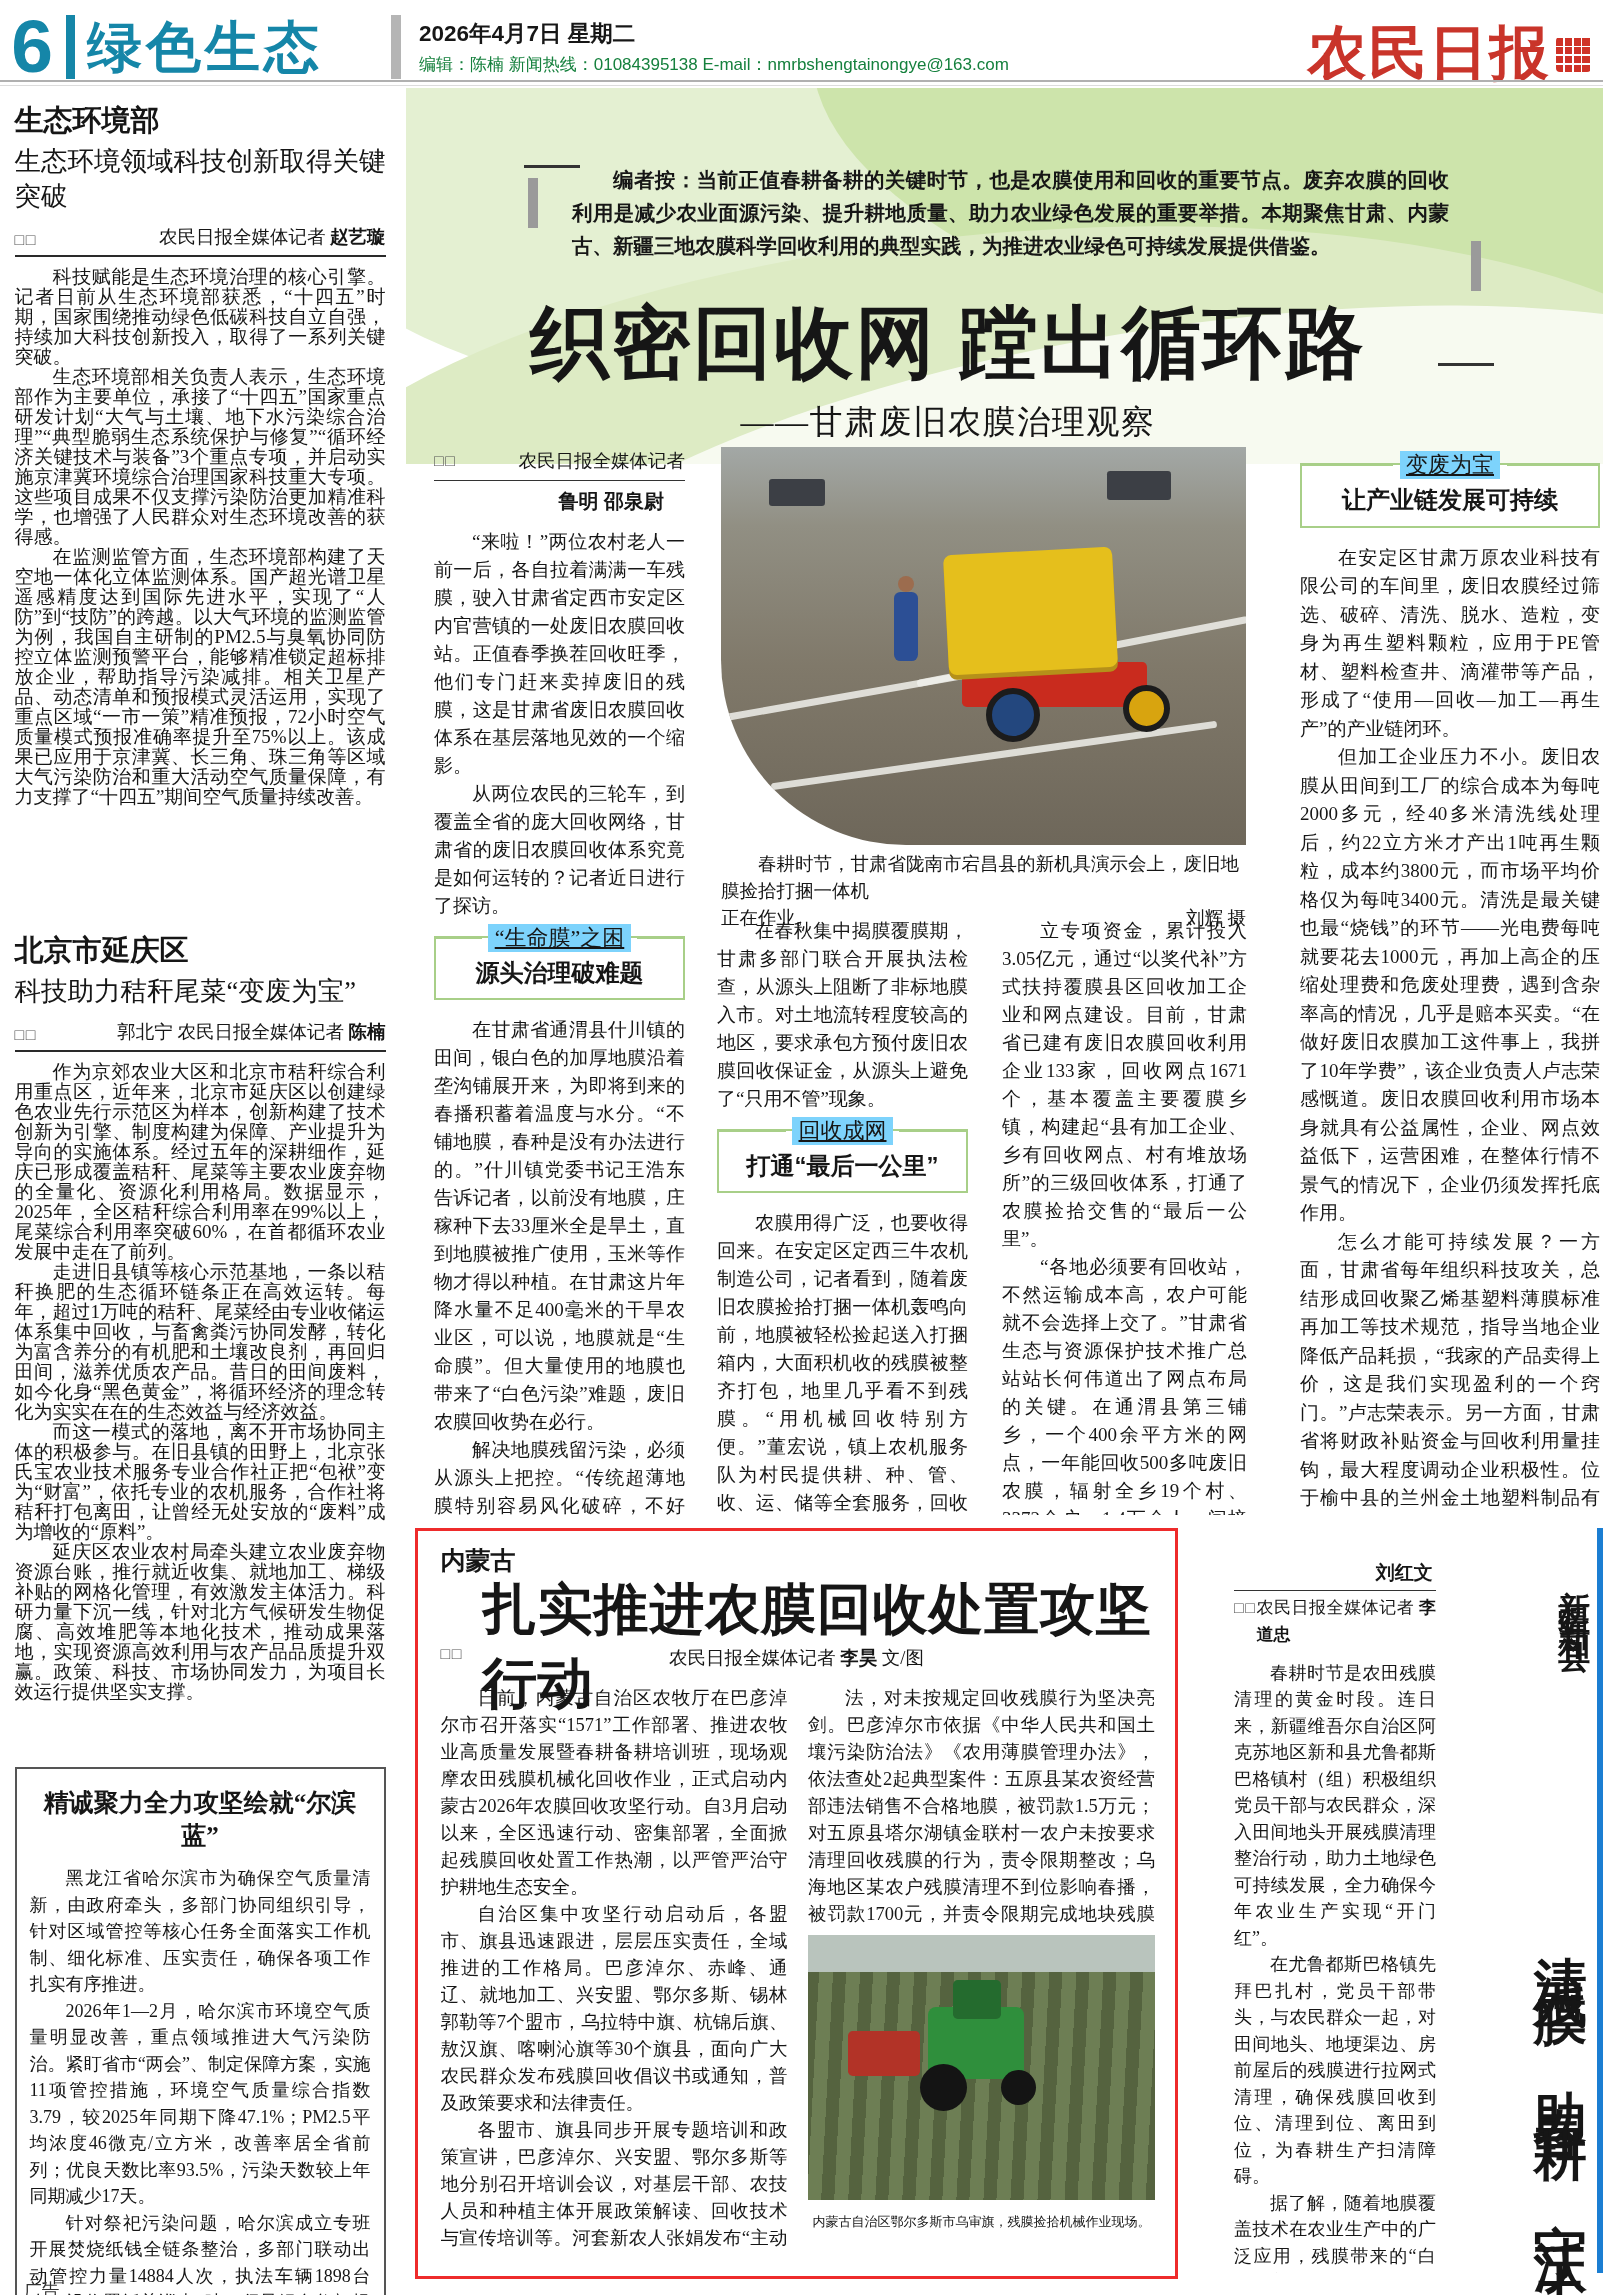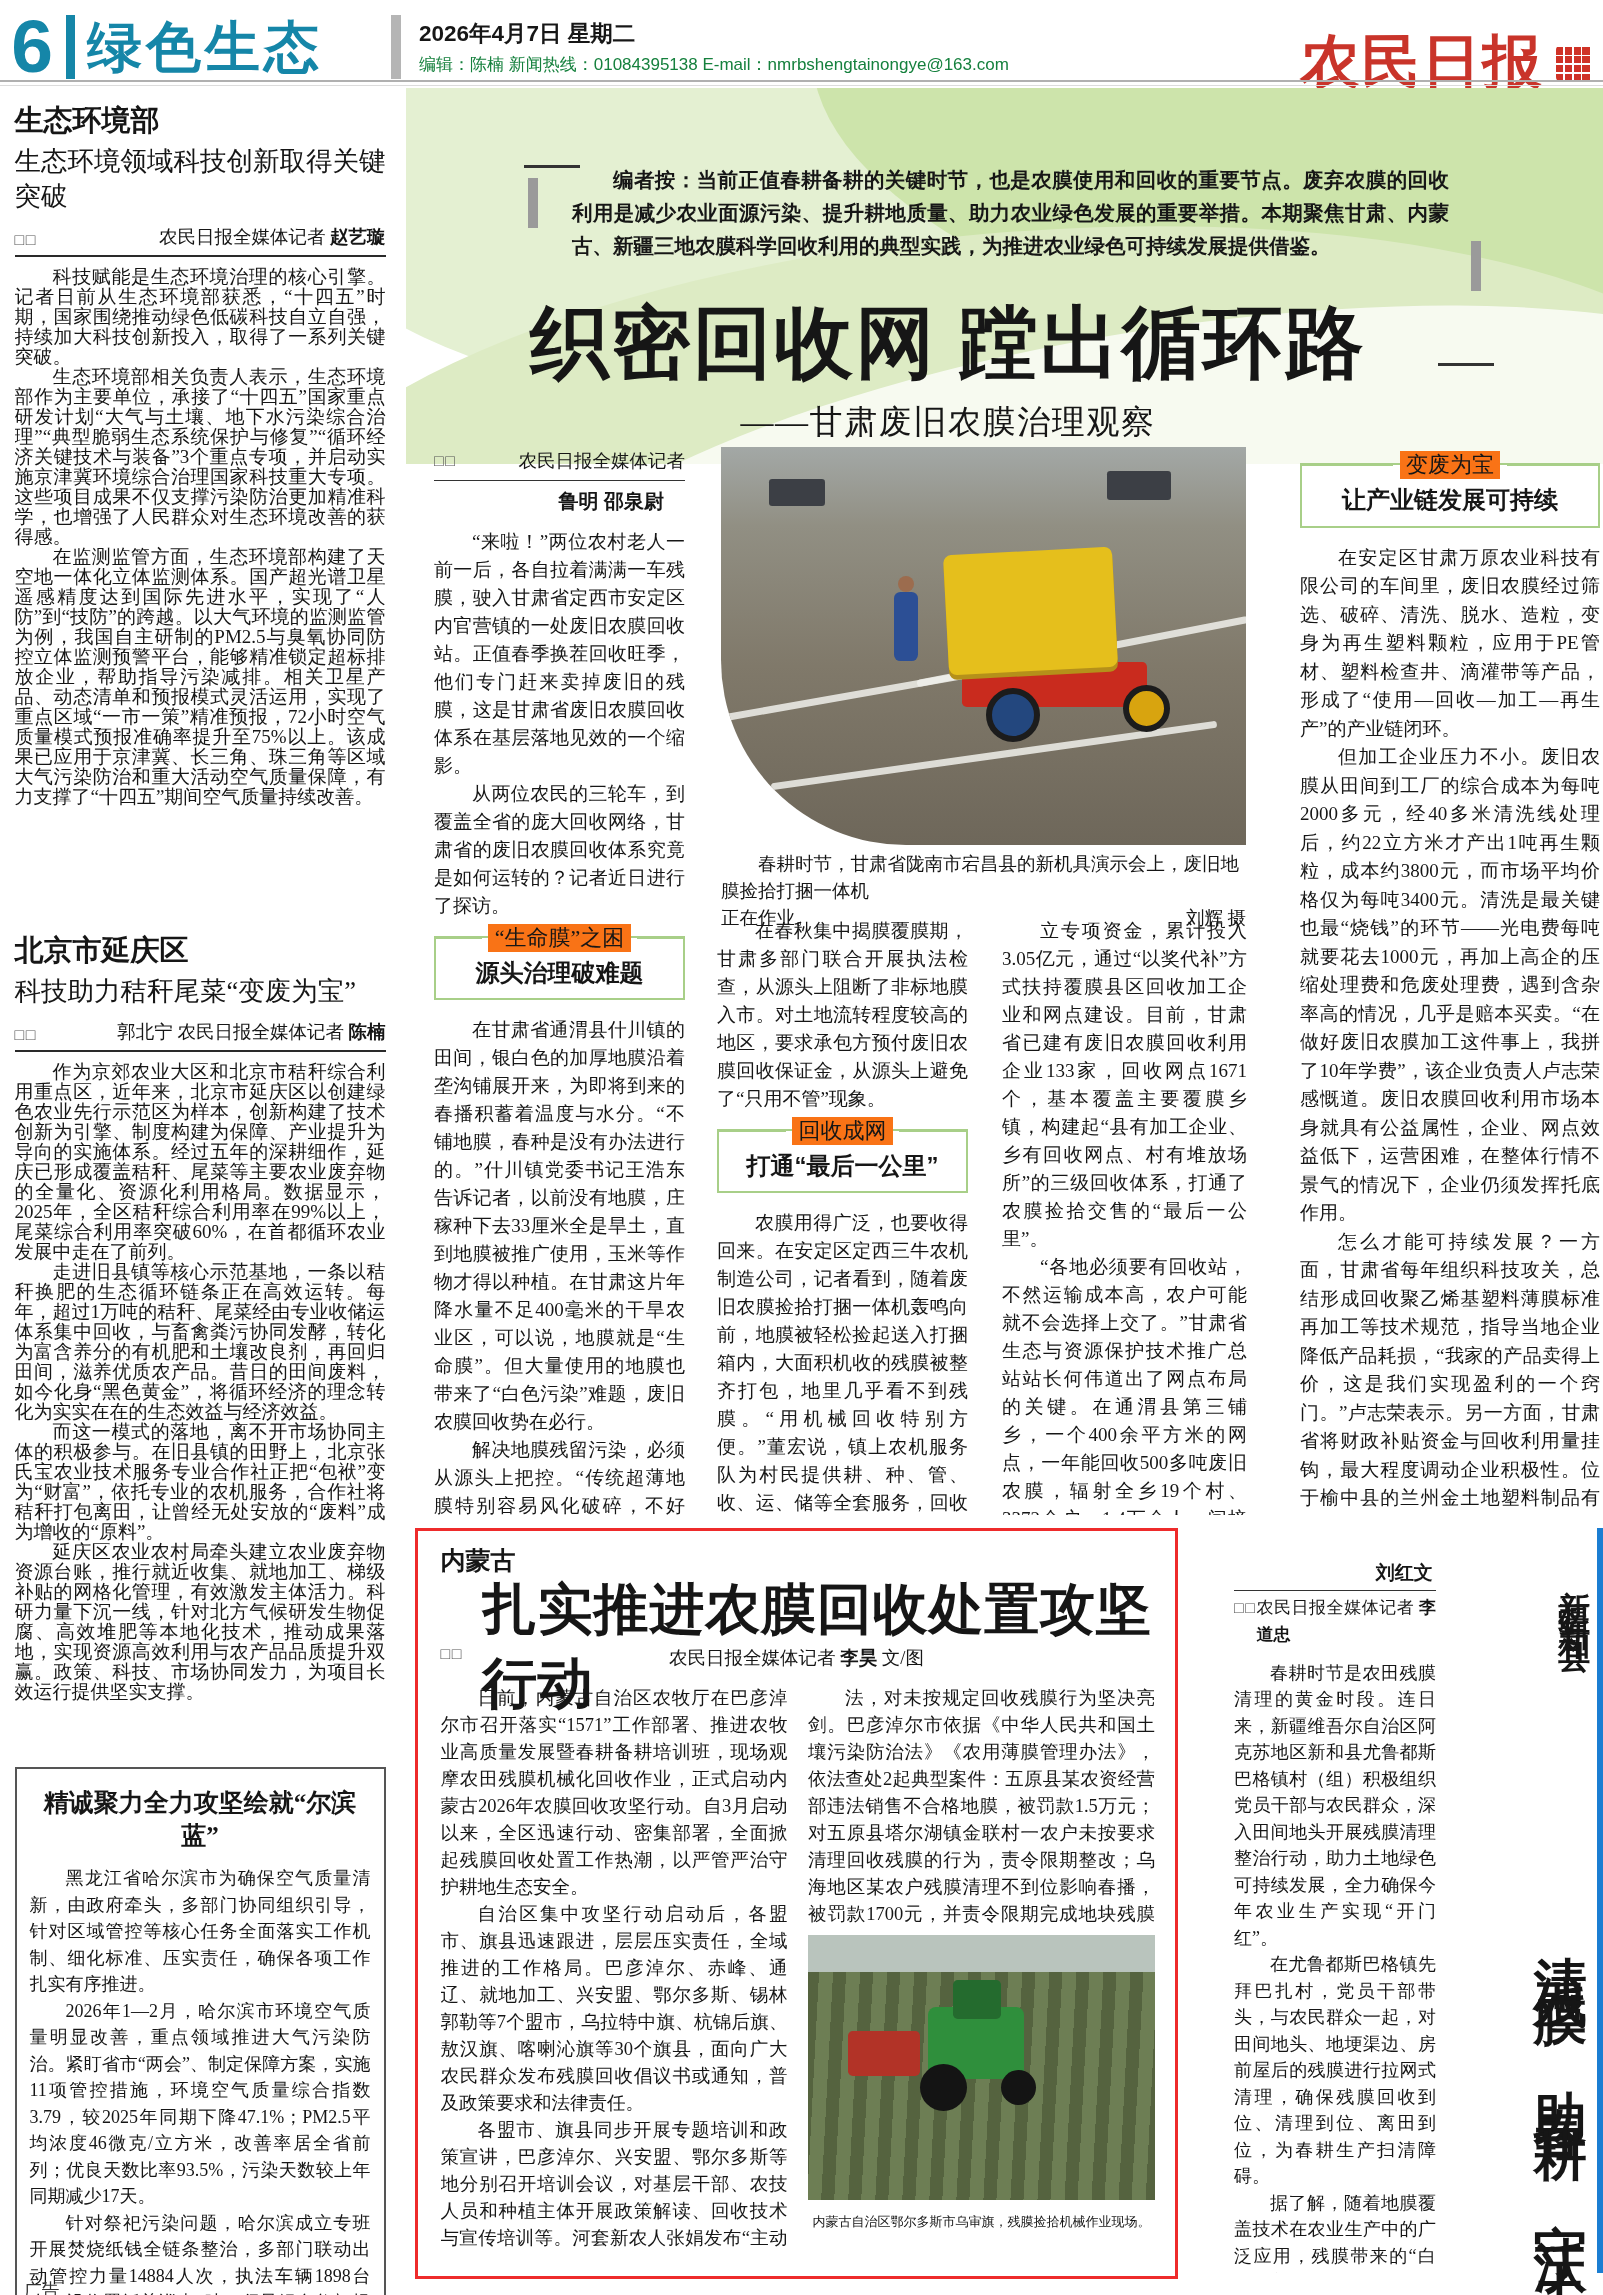--- a/index.html
+++ b/index.html
@@ -8,21 +8,21 @@
   .abs{position:absolute;}
   .sans{font-family:"Liberation Sans","DejaVu Sans",sans-serif;}
 
   
   .pageno{left:11.2px;top:3.2px;font-size:75px;font-weight:bold;color:#1586a8;}
   .tealbar{left:66px;top:14.5px;width:8.8px;height:64px;background:#1586a8;}
   .section-title{left:87px;top:11.2px;font-size:55px;font-weight:bold;color:#1586a8;letter-spacing:4px;}
   .graybar{left:391px;top:14.5px;width:10.4px;height:64px;background:#b5b5b5;}
   .date{left:419px;top:17.7px;font-size:22.5px;font-weight:bold;}
   .editorline{left:419px;top:53px;font-size:17px;color:#15803d;}
-  .masthead{right:13px;top:23px;display:flex;align-items:center;gap:13px;}
+  .masthead{right:13px;top:14px;display:flex;align-items:center;gap:6px;}
   .masthead-text{font-size:59px;font-weight:bold;color:#c9342a;letter-spacing:1.6px;}
   .seal{width:35px;height:35px;background:#cf3226;border-radius:4px;
         background-image:repeating-linear-gradient(0deg,transparent 0 7.2px,#fff 7.2px 8.8px),
                          repeating-linear-gradient(90deg,transparent 0 7.2px,#fff 7.2px 8.8px);}
   .hdiv1{left:0;top:80px;width:1604px;height:2.4px;background:#b0b0b0;}
   .hdiv2{left:0;top:85px;width:1604px;height:0.8px;background:#dcdcdc;}
 
   
   .leftcol{left:14.5px;top:101px;width:371px;}
   .kick{font-family:"Liberation Sans",sans-serif;font-weight:bold;font-size:29px;}
@@ -67,21 +67,21 @@
   .mcol1{left:434px;top:447px;width:251px;height:1068px;}
   .mcol2{left:717px;top:917px;width:251px;height:598px;}
   .mcol3{left:1002px;top:917px;width:245px;height:598px;}
   .mby1{display:flex;justify-content:space-between;align-items:flex-end;
         border-bottom:1.6px solid #333;padding-bottom:4.8px;font-size:18.5px;}
   .mby2{text-align:right;padding:6.4px 21px 0 0;font-weight:bold;font-size:20px;
         font-family:"Liberation Sans",sans-serif;margin-bottom:13px;}
   .gbox{position:relative;border:2.4px solid #a8cf88;margin:16px 0;padding:21px 6.4px 11.2px;text-align:center;}
   .gk{position:absolute;top:-14.5px;left:0;right:0;display:flex;align-items:center;gap:6.4px;}
   .gl{flex:1;height:2.4px;background:#a8cf88;}
-  .gkt{background:#f97316;padding:0 6.4px;font-size:22px;white-space:nowrap;}
+  .gkt{background:#7dd3fc;padding:0 6.4px;font-size:22px;white-space:nowrap;text-decoration:underline;}
   .gt{font-family:"Liberation Sans",sans-serif;font-weight:bold;font-size:24px;}
 
   
   .photo1{left:721px;top:447px;width:525px;height:398px;border-radius:0 0 0 185px;overflow:hidden;
           background:linear-gradient(180deg,#a3a8a6 0%,#918f83 20%,#80796a 55%,#6e675a 100%);}
   .strip{position:absolute;background:rgba(240,240,235,.85);height:7.2px;border-radius:3.2px;}
   .s1{left:-16px;top:241px;width:337px;transform:rotate(-10deg);}
   .s2{left:48px;top:305px;width:450px;transform:rotate(-8deg);}
   .s3{left:193px;top:201px;width:337px;transform:rotate(-11deg);}
   .machine-body{position:absolute;left:225px;top:104px;width:169px;height:120px;background:#e5bf1c;

